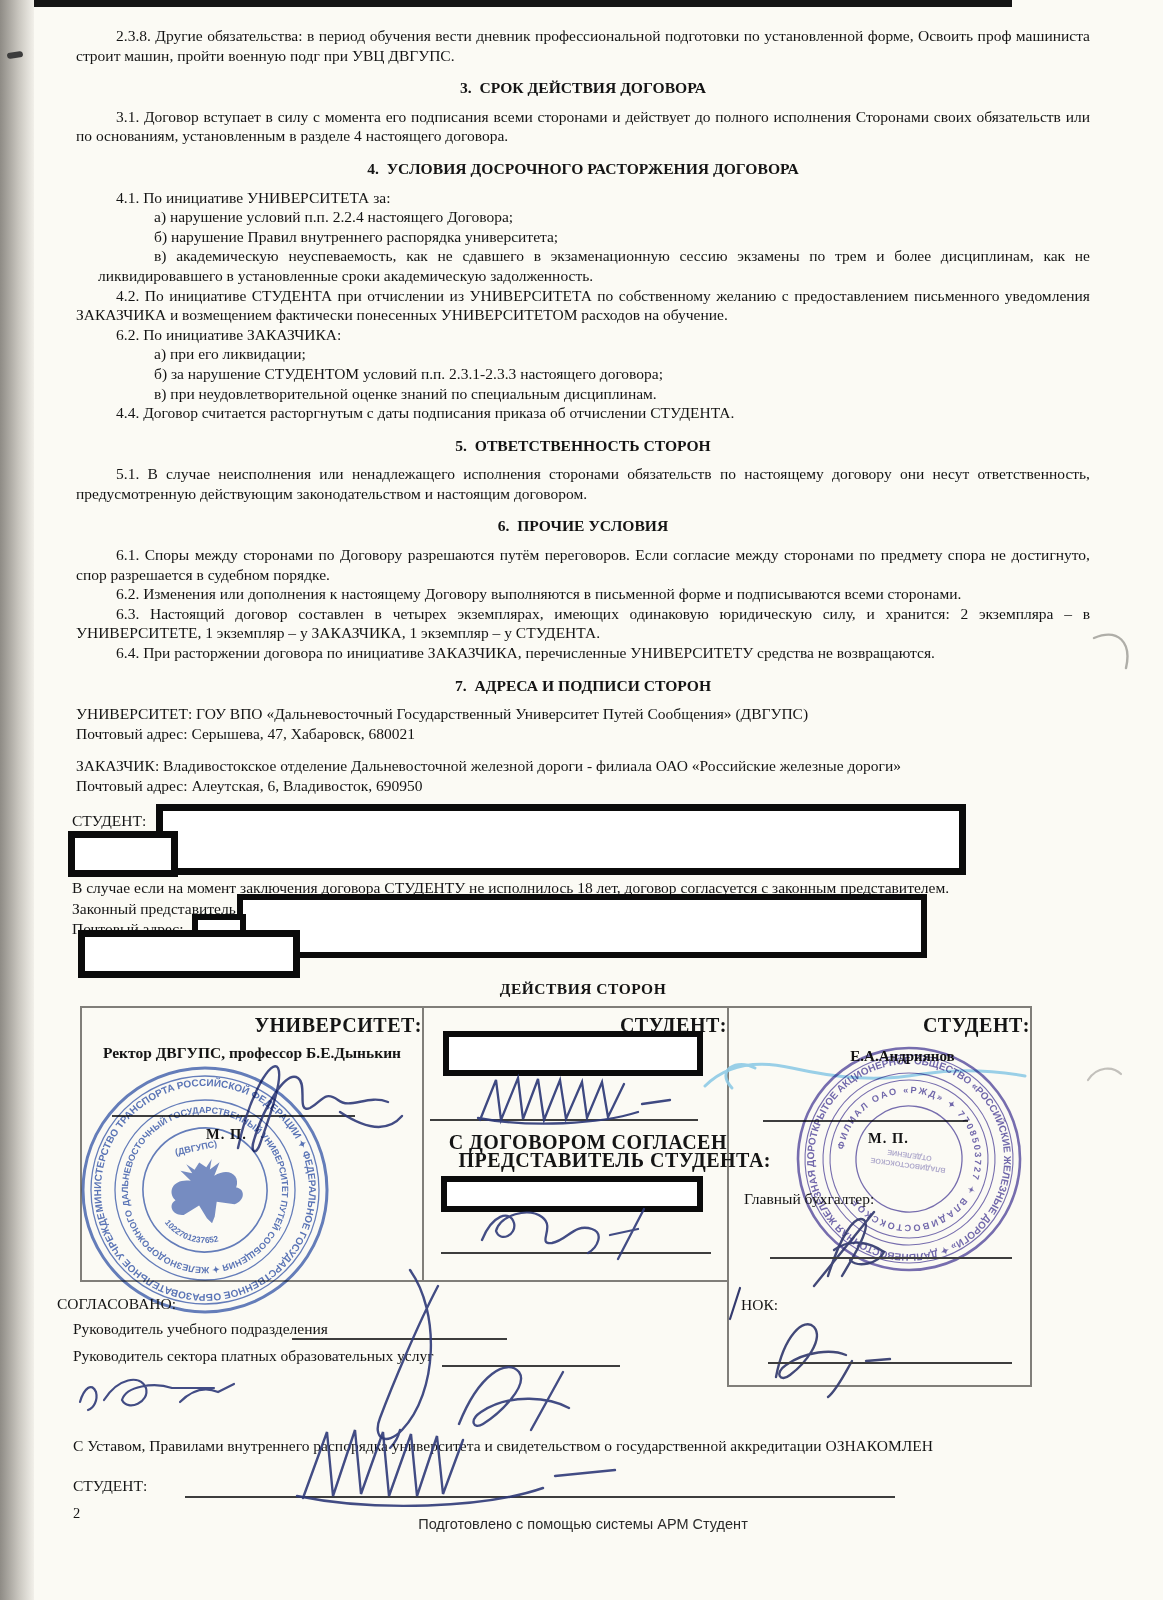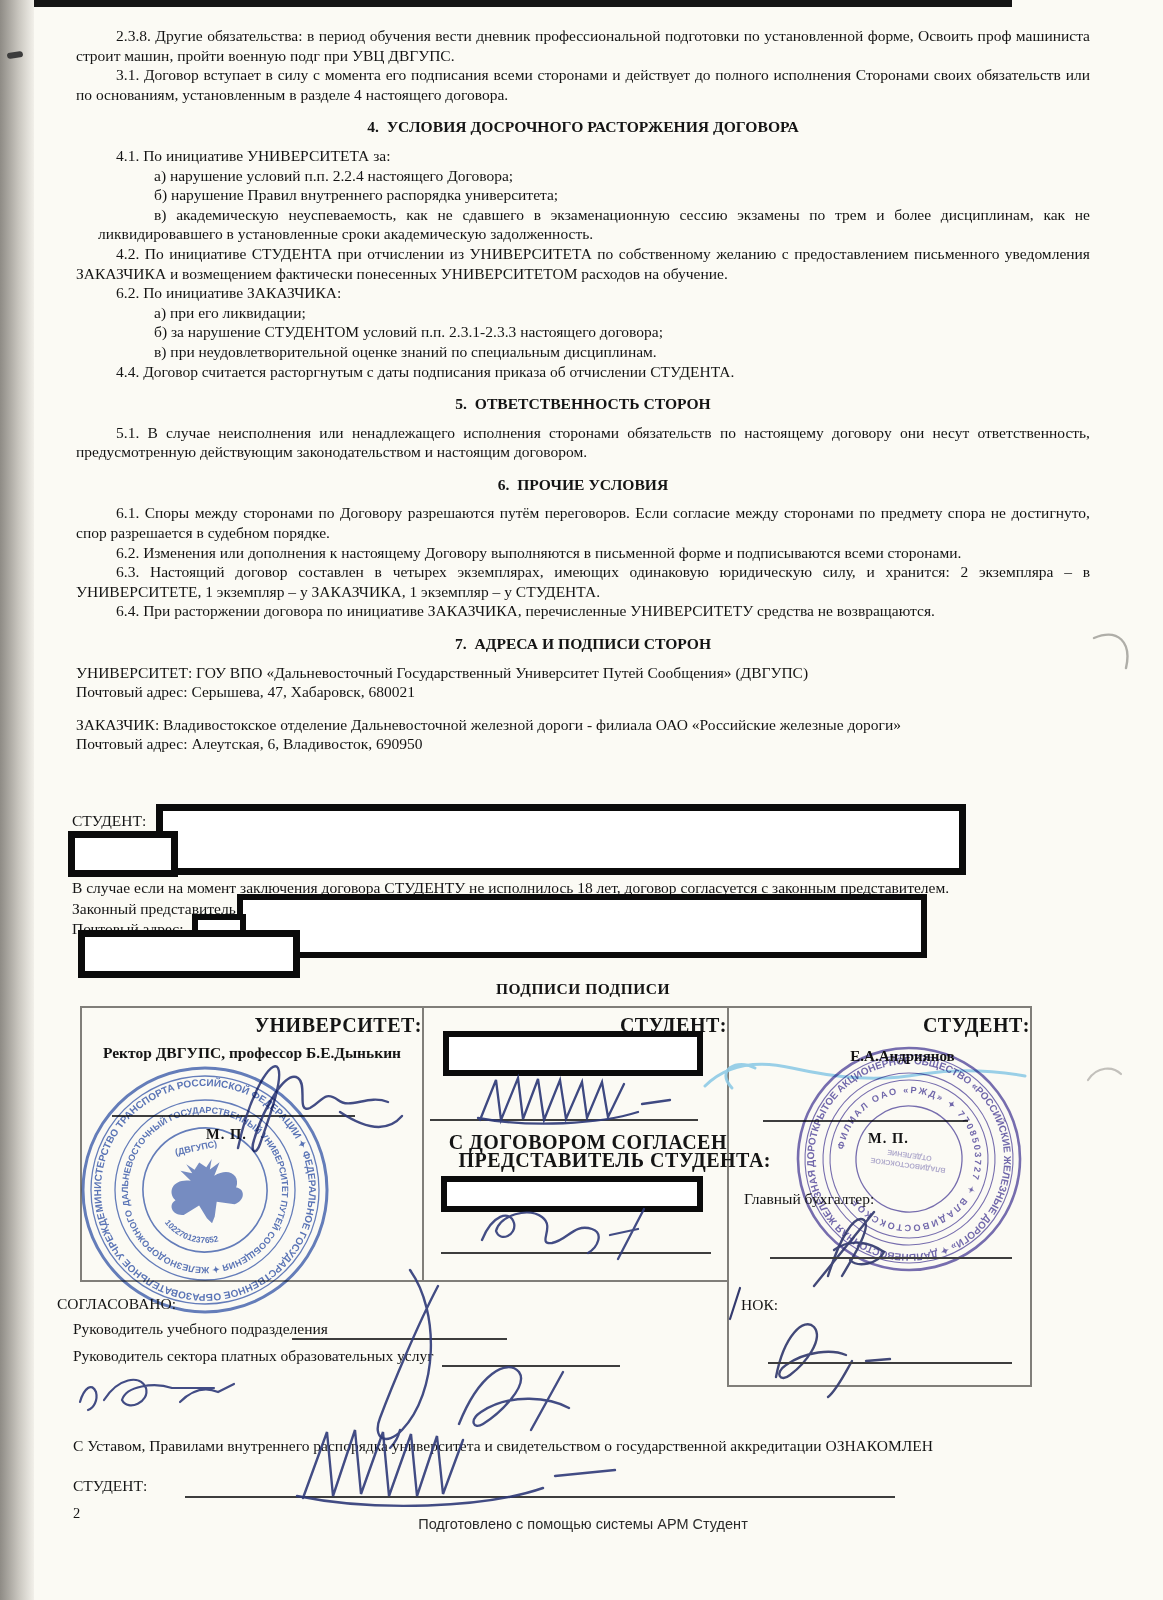--- a/index.html
+++ b/index.html
@@ -39,20 +39,21 @@
 <body>
 
 <div class="page">
 
   <div class="scan-top"></div>
   <div class="scan-left"></div>
   <div class="scan-smudge"></div>
 
   <main class="content">
     <p>2.3.8. Другие обязательства: в период обучения вести дневник профессиональной подготовки по установленной форме, Освоить проф машиниста строит машин, пройти военную подг при УВЦ ДВГУПС.</p>
+    <h2>3.&nbsp;&nbsp;СРОК ДЕЙСТВИЯ ДОГОВОРА</h2>
     <p>3.1. Договор вступает в силу с момента его подписания всеми сторонами и действует до полного исполнения Сторонами своих обязательств или по основаниям, установленным в разделе 4 настоящего договора.</p>
     <h2>4.&nbsp;&nbsp;УСЛОВИЯ ДОСРОЧНОГО РАСТОРЖЕНИЯ ДОГОВОРА</h2>
     <p>4.1. По инициативе УНИВЕРСИТЕТА за:</p>
     <p class="item">а) нарушение условий п.п. 2.2.4 настоящего Договора;</p>
     <p class="item">б) нарушение Правил внутреннего распорядка университета;</p>
     <p class="item">в) академическую неуспеваемость, как не сдавшего в экзаменационную сессию экзамены по трем и более дисциплинам, как не ликвидировавшего в установленные сроки академическую задолженность.</p>
     <p>4.2. По инициативе СТУДЕНТА при отчислении из УНИВЕРСИТЕТА по собственному желанию с предоставлением письменного уведомления ЗАКАЗЧИКА и возмещением фактически понесенных УНИВЕРСИТЕТОМ расходов на обучение.</p>
     <p>6.2. По инициативе ЗАКАЗЧИКА:</p>
     <p class="item">а) при его ликвидации;</p>
     <p class="item">б) за нарушение СТУДЕНТОМ условий п.п. 2.3.1-2.3.3 настоящего договора;</p>
@@ -75,21 +76,21 @@
   <div class="t" style="left:72px;top:812px;">СТУДЕНТ:</div>
   <div class="redact" style="left:156px;top:804px;width:810px;height:71px;"></div>
   <div class="redact" style="left:68px;top:831px;width:110px;height:46px;"></div>
   <div class="t" style="left:72px;top:879px;text-align:right;">В случае если на момент заключения договора СТУДЕНТУ не исполнилось 18 лет, договор согласуется с законным представителем.</div>
   <div class="t" style="left:72px;top:900px;">Законный представитель</div>
   <div class="redact thin" style="left:237px;top:894px;width:690px;height:64px;"></div>
   <div class="t" style="left:72px;top:920px;">Почтовый адрес:</div>
   <div class="redact thin" style="left:192px;top:914px;width:54px;height:26px;"></div>
   <div class="redact" style="left:78px;top:930px;width:222px;height:48px;"></div>
 
-  <div class="t bold ctr" style="left:76px;top:980px;width:1014px;letter-spacing:.5px;">ПОДПИСИ ПОДПИСИ</div>
+  <div class="t bold ctr" style="left:76px;top:980px;width:1014px;letter-spacing:.5px;">ДЕЙСТВИЯ СТОРОН</div>
 
   <div class="tline" style="left:80px;top:1006px;width:952px;height:2px;"></div>
   <div class="tline" style="left:80px;top:1006px;width:2px;height:274px;"></div>
   <div class="tline" style="left:422px;top:1006px;width:2px;height:274px;"></div>
   <div class="tline" style="left:727px;top:1006px;width:2px;height:379px;"></div>
   <div class="tline" style="left:1030px;top:1006px;width:2px;height:379px;"></div>
   <div class="tline" style="left:80px;top:1280px;width:649px;height:2px;"></div>
   <div class="tline" style="left:727px;top:1385px;width:305px;height:2px;"></div>
 
   <div class="colhead" style="left:82px;top:1014px;width:340px;">УНИВЕРСИТЕТ:</div>

